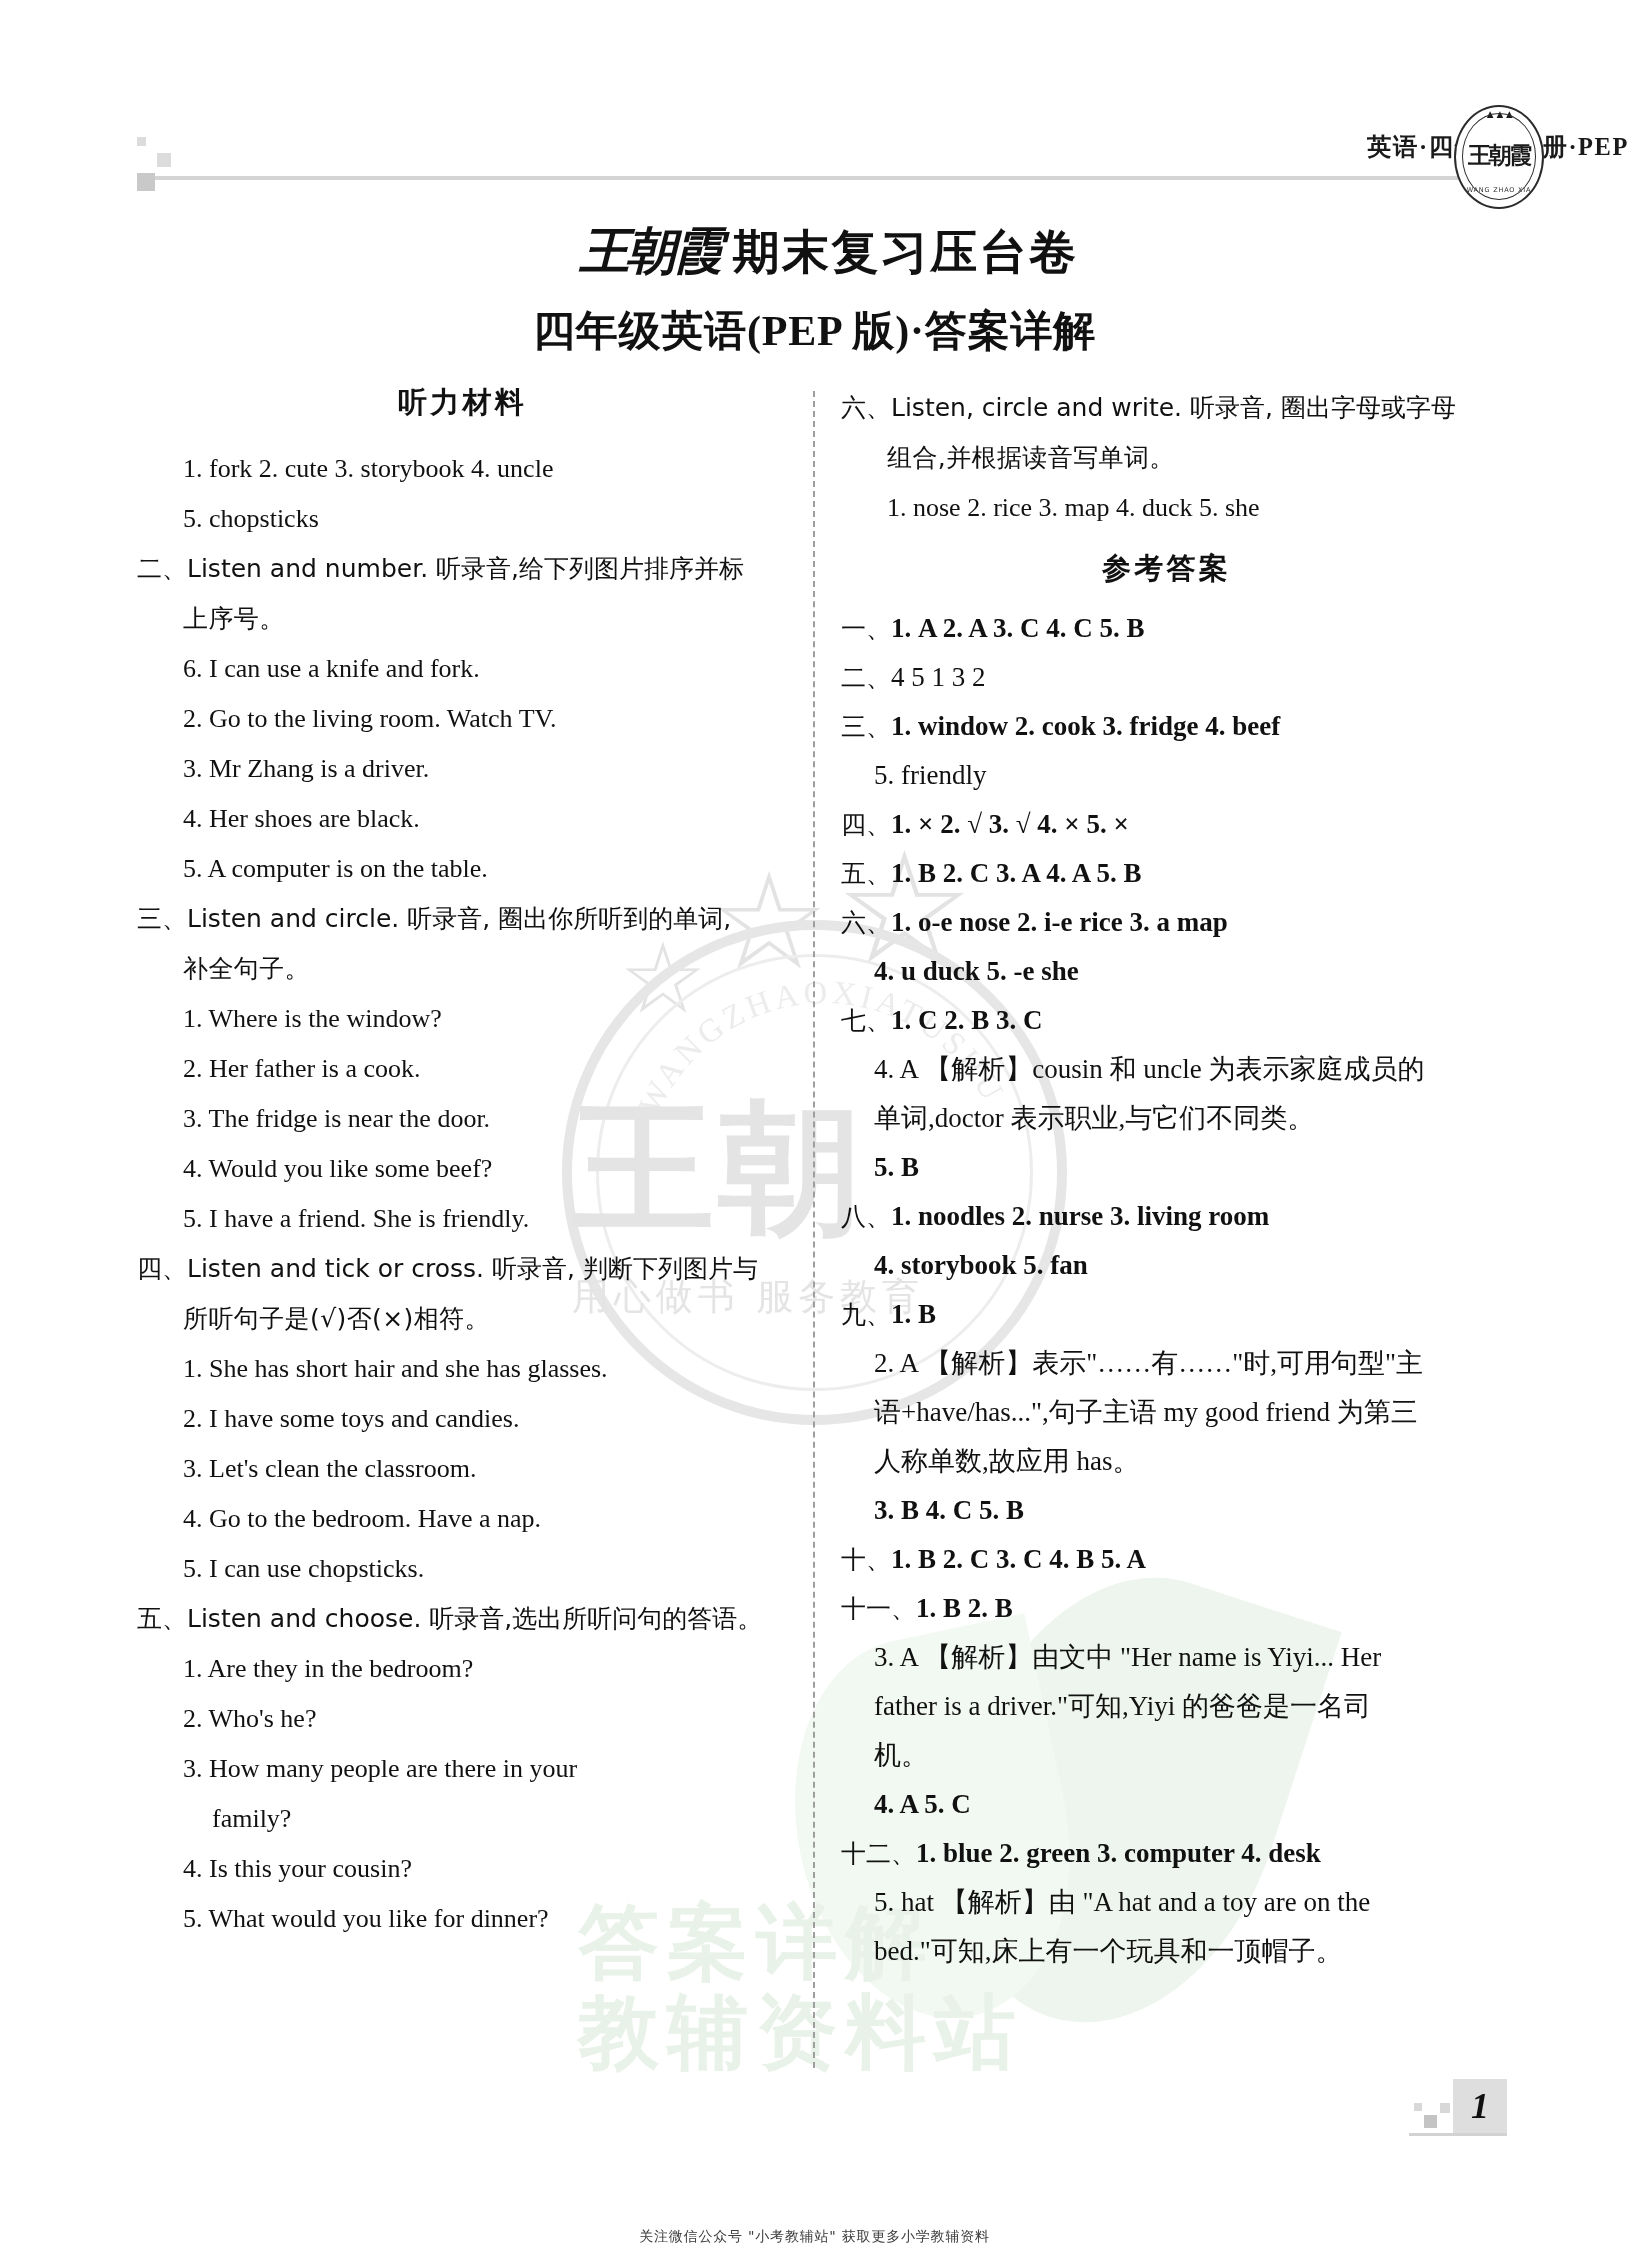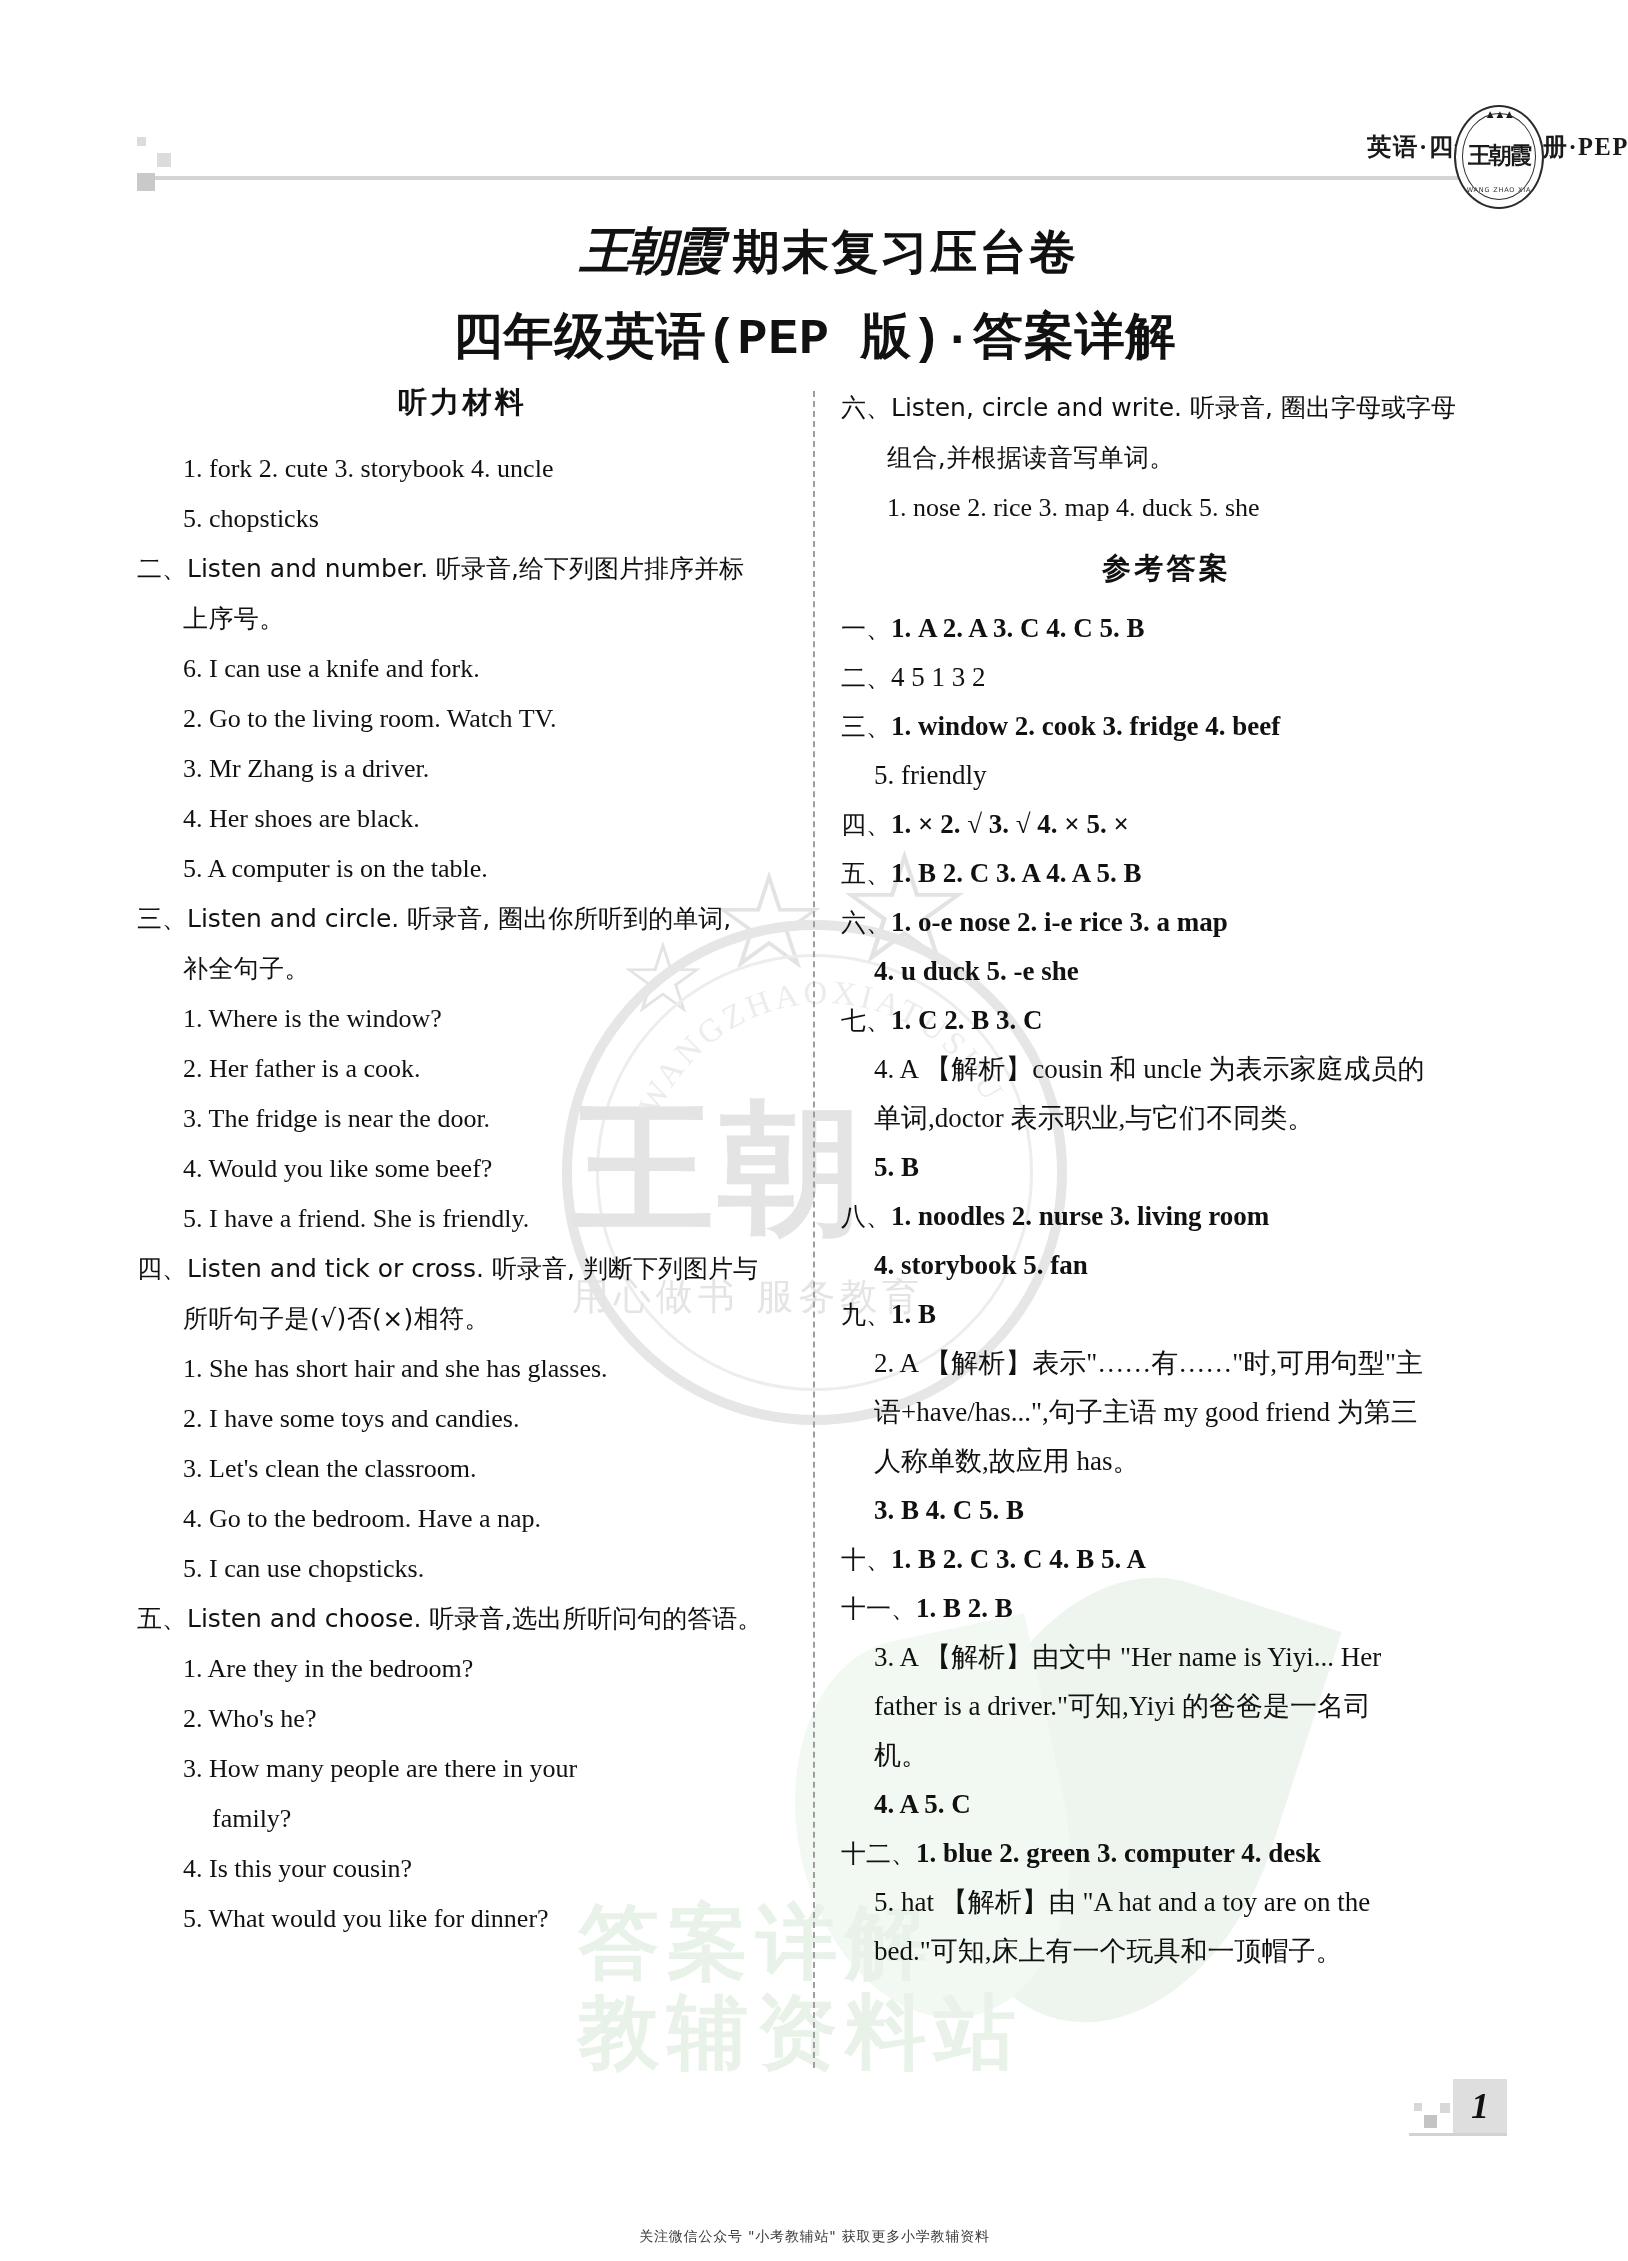--- a/index.html
+++ b/index.html
@@ -175,22 +175,22 @@
     font-size: 47px;
     font-weight: bold;
     letter-spacing: 2.4px;
     color: #111;
     margin-left: 13px;
   }
   .sub-title {
     position: absolute;
     left: 0; right: 0; top: 303px;
     text-align: center;
-    font-family: Liberation Mono, monospace;
-    font-size: 50px;
+    font-family: Liberation Serif, serif;
+    font-size: 42px;
     font-weight: bold;
     letter-spacing: 0.8px;
     color: #111;
     white-space: nowrap;
   }
 
   
   .columns {
     position: absolute;
     left: 0; right: 0; top: 383px;

